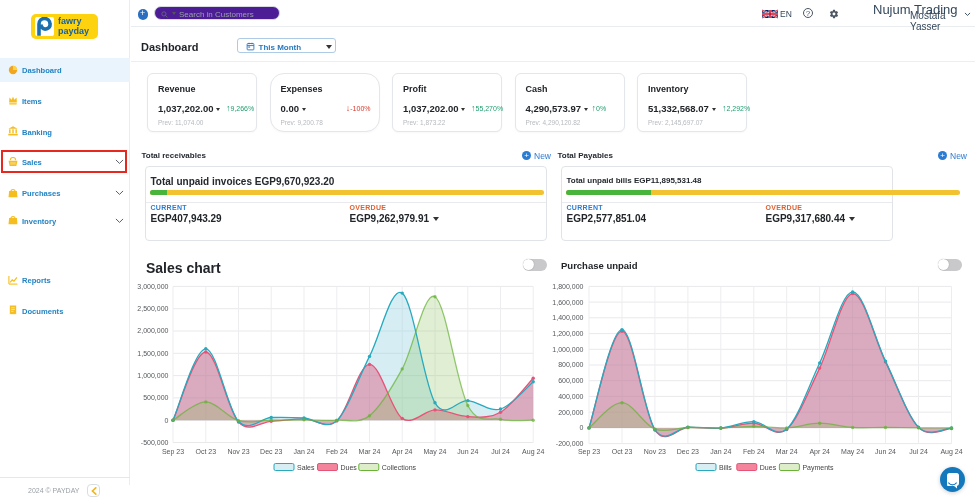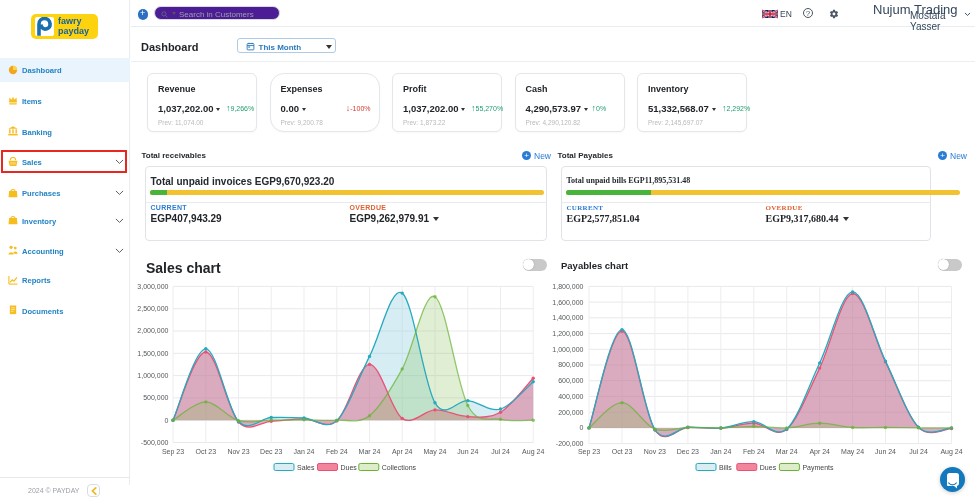--- a/index.html
+++ b/index.html
@@ -90,33 +90,33 @@
     <div style="position:absolute;left:4.5px;top:37px;font-size:7px;font-weight:700;color:#2b7cd3;letter-spacing:0.3px;">CURRENT</div>
     <div style="position:absolute;left:4.5px;top:46.5px;font-size:10px;font-weight:700;color:#212529;">EGP407,943.29</div>
     <div style="position:absolute;left:203.5px;top:37px;font-size:7px;font-weight:700;color:#e06030;letter-spacing:0.3px;">OVERDUE</div>
     <div style="position:absolute;left:203.5px;top:46.5px;font-size:10px;font-weight:700;color:#212529;">EGP9,262,979.91<span style="display:inline-block;width:0;height:0;border-left:3px solid transparent;border-right:3px solid transparent;border-top:4px solid #333;margin-left:4px;vertical-align:1px;"></span></div>
   </div>
 <div style="position:absolute;left:561px;top:150px;width:403px;height:11px;">
     <span style="font-size:8px;font-weight:700;color:#24292e;position:absolute;left:-3.5px;top:1px;">Total Payables</span>
     <span style="position:absolute;left:377px;top:1px;width:9px;height:9px;border-radius:50%;background:#2b7cd3;color:#fff;font-size:8px;line-height:9px;text-align:center;">+</span>
     <span style="position:absolute;left:389px;top:0.5px;font-size:8.5px;color:#2b7cd3;">New</span>
   </div>
-<div style="position:absolute;left:561px;top:165.5px;width:370px;height:75.5px;background:#fff;border:1px solid #e0e4e8;border-radius:4px;font-family:Liberation Serif, serif;">
+<div style="position:absolute;left:561px;top:165.5px;width:332px;height:75.5px;background:#fff;border:1px solid #e0e4e8;border-radius:4px;">
     <div style="position:absolute;left:4.5px;top:9px;font-size:8px;font-weight:700;color:#24292e;">Total unpaid bills EGP11,895,531.48</div>
     <div style="position:absolute;left:4px;top:23.5px;width:394px;height:5px;border-radius:2.5px;background:#f2c230;overflow:hidden;">
       <div style="position:absolute;left:0;top:0;width:21.7%;height:100%;background:#49b43b;"></div>
     </div>
     <div style="position:absolute;left:0;top:35px;width:100%;height:1px;background:#e8eaed;"></div>
     <div style="position:absolute;left:4.5px;top:37px;font-size:7px;font-weight:700;color:#2b7cd3;letter-spacing:0.3px;">CURRENT</div>
     <div style="position:absolute;left:4.5px;top:46.5px;font-size:10px;font-weight:700;color:#212529;">EGP2,577,851.04</div>
     <div style="position:absolute;left:203.5px;top:37px;font-size:7px;font-weight:700;color:#e06030;letter-spacing:0.3px;">OVERDUE</div>
     <div style="position:absolute;left:203.5px;top:46.5px;font-size:10px;font-weight:700;color:#212529;">EGP9,317,680.44<span style="display:inline-block;width:0;height:0;border-left:3px solid transparent;border-right:3px solid transparent;border-top:4px solid #333;margin-left:4px;vertical-align:1px;"></span></div>
   </div>
 <div style="position:absolute;left:146px;top:259.5px;font-size:14px;font-weight:700;color:#212529;">Sales chart</div>
-<div style="position:absolute;left:561px;top:259.5px;font-size:9.5px;font-weight:700;color:#212529;">Payables chart</div>
+<div style="position:absolute;left:561px;top:259.5px;font-size:9.5px;font-weight:700;color:#212529;">Purchase unpaid</div>
 <div style="position:absolute;left:522.6px;top:259px;width:24px;height:11.5px;border-radius:6px;background:#c9c9cc;">
     <div style="position:absolute;left:0px;top:0.25px;width:11px;height:11px;border-radius:50%;background:#fff;box-shadow:0 0 1px rgba(0,0,0,0.4);"></div>
   </div>
 <div style="position:absolute;left:937.6px;top:259px;width:24px;height:11.5px;border-radius:6px;background:#c9c9cc;">
     <div style="position:absolute;left:0px;top:0.25px;width:11px;height:11px;border-radius:50%;background:#fff;box-shadow:0 0 1px rgba(0,0,0,0.4);"></div>
   </div>
 <svg width="975" height="503" viewBox="0 0 975 503" style="position:absolute;left:0;top:0;" font-family="Liberation Sans, sans-serif">
     <line x1="173.0" y1="286.4" x2="533.2" y2="286.4" stroke="#e9e9ec" stroke-width="1"></line>
     <line x1="173.0" y1="308.7" x2="533.2" y2="308.7" stroke="#e9e9ec" stroke-width="1"></line>
     <line x1="173.0" y1="331.0" x2="533.2" y2="331.0" stroke="#e9e9ec" stroke-width="1"></line>
@@ -358,32 +358,20 @@
     <div style="position:absolute;left:0;top:209.5px;width:130px;height:22px;">
       <span style="position:absolute;left:8px;top:50%;margin-top:-5.5px;line-height:0;"><svg width="10" height="10" viewBox="0 0 11 11">
           <path d="M3.2 4 A2.3 2.3 0 0 1 7.8 4" fill="none" stroke="#f6bd1f" stroke-width="1.2"></path>
           <path d="M1.2 3.4 H9.8 L10.4 10.2 H0.6 Z" fill="#f6bd1f"></path>
         </svg></span>
       <span style="position:absolute;left:22px;top:50%;transform:translateY(-50%);font-size:7.6px;font-weight:700;color:#2383c4;">Inventory</span>
       <svg width="9" height="6" viewBox="0 0 9 6" style="position:absolute;left:115px;top:50%;margin-top:-3px;">
         <path d="M1.2 1.2 L4.5 4.4 L7.8 1.2" fill="none" stroke="#5a6067" stroke-width="1" stroke-linecap="round"></path>
       </svg>
     </div>
-    <div style="position:absolute;left:0;top:239.5px;width:130px;height:22px;">
-      <span style="position:absolute;left:8px;top:50%;margin-top:-5.5px;line-height:0;"><svg width="10" height="10" viewBox="0 0 11 11">
-          <circle cx="3.4" cy="2.6" r="1.8" fill="#f6bd1f"></circle>
-          <path d="M0.6 10.4 C0.6 7 6.2 7 6.2 10.4 Z" fill="#f6bd1f"></path>
-          <circle cx="8" cy="3.4" r="1.5" fill="#f6bd1f"></circle>
-          <path d="M5.8 9 C6 6.4 10.4 6.4 10.6 9.6 L8.4 10 Z" fill="#f6bd1f"></path>
-        </svg></span>
-      <span style="position:absolute;left:22px;top:50%;transform:translateY(-50%);font-size:7.6px;font-weight:700;color:#2383c4;">Accounting</span>
-      <svg width="9" height="6" viewBox="0 0 9 6" style="position:absolute;left:115px;top:50%;margin-top:-3px;">
-        <path d="M1.2 1.2 L4.5 4.4 L7.8 1.2" fill="none" stroke="#5a6067" stroke-width="1" stroke-linecap="round"></path>
-      </svg>
-    </div>
     <div style="position:absolute;left:0;top:299.5px;width:130px;height:22px;">
       <span style="position:absolute;left:8px;top:50%;margin-top:-5.5px;line-height:0;"><svg width="10" height="10" viewBox="0 0 11 11">
           <path d="M2 0.6 H9 V10.4 L7.8 9.6 L6.6 10.4 L5.5 9.6 L4.4 10.4 L3.2 9.6 L2 10.4 Z" fill="#f6bd1f"></path>
           <path d="M3.5 3 H7.5 M3.5 5 H7.5 M3.5 7 H6" stroke="#fff" stroke-width="0.8" stroke-opacity="0.8"></path>
         </svg></span>
       <span style="position:absolute;left:22px;top:50%;transform:translateY(-50%);font-size:7.6px;font-weight:700;color:#2383c4;">Documents</span>
     </div>
     <div style="position:absolute;left:0;top:269px;width:130px;height:22px;">
       <span style="position:absolute;left:8px;top:50%;margin-top:-5.5px;line-height:0;"><svg width="10" height="10" viewBox="0 0 11 11">
           <path d="M1 10 V1" stroke="#f6bd1f" stroke-width="1.2"></path>

